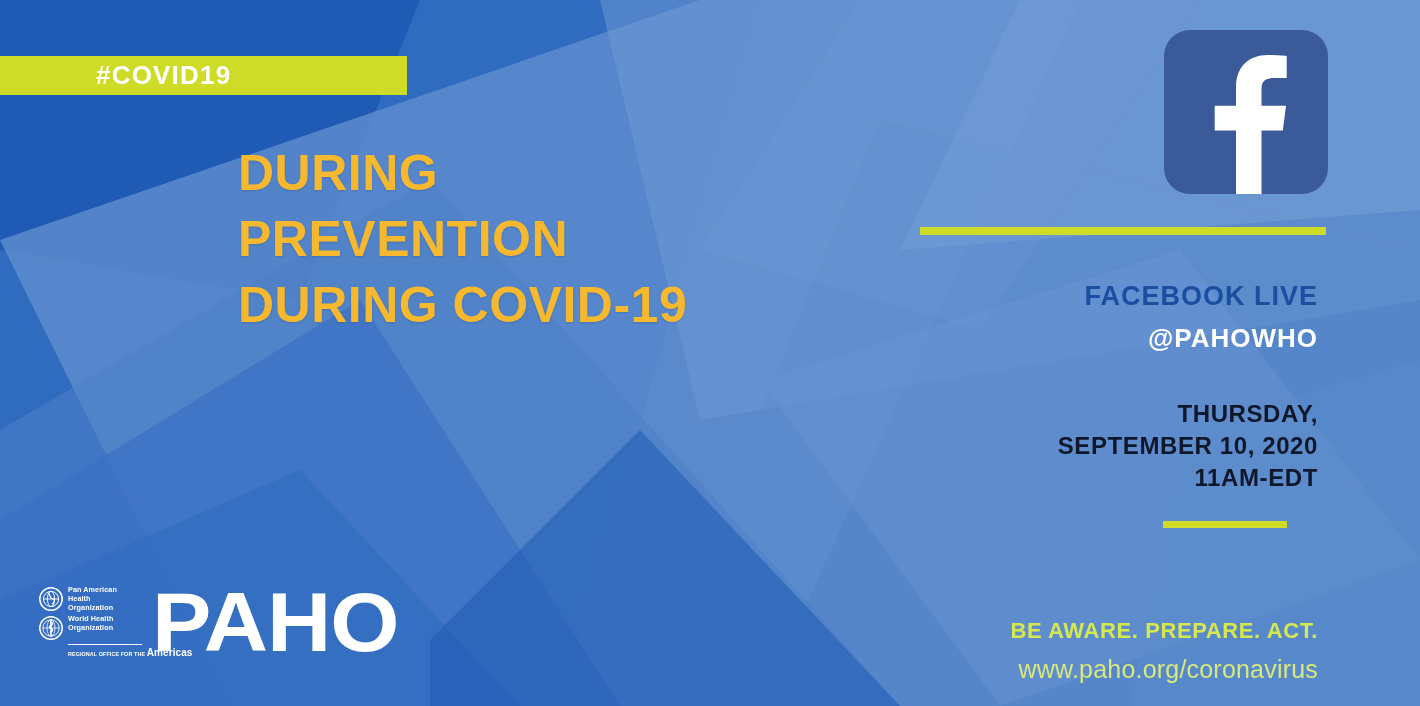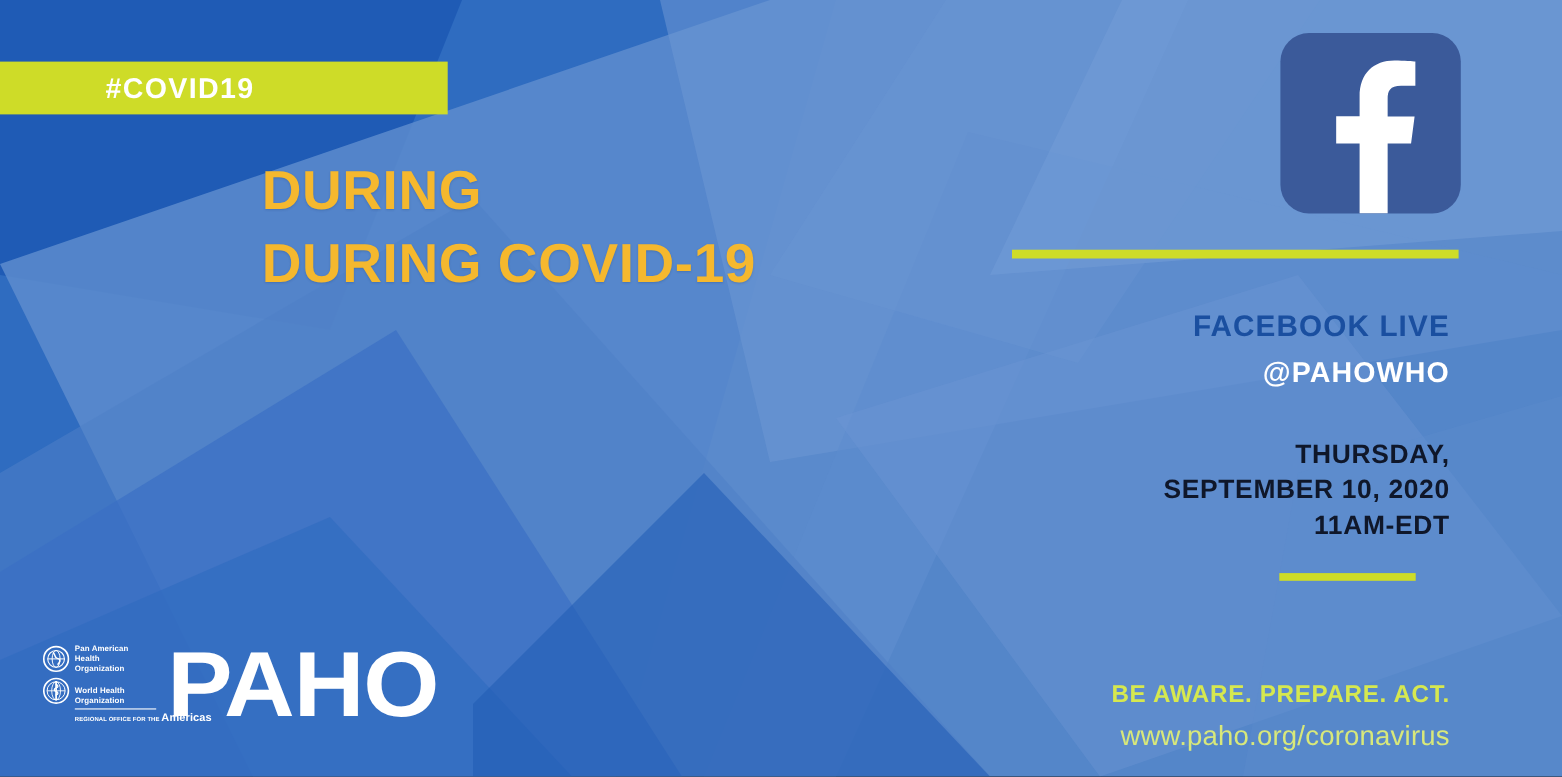--- a/index.html
+++ b/index.html
@@ -26,21 +26,21 @@
     height: 100%;
     pointer-events: none;
   }
 
   
   #covid-bar {
     position: absolute;
     left: 0;
     top: 56px;
     width: 407px;
-    height: 48px;
+    height: 39px;
     background: #cedc28;
     display: flex;
     align-items: center;
   }
   #covid-bar .label {
     color: #ffffff;
     font-size: 26px;
     font-weight: bold;
     letter-spacing: 1.2px;
     margin-left: 96px;
@@ -160,21 +160,21 @@
     top: 586px;
     display: flex;
     align-items: center;
   }
   #paho-emblems {
     width: 104px;
     color: #ffffff;
   }
   .emblem-row {
     display: flex;
-    align-items: flex-end;
+    align-items: flex-start;
     margin-bottom: 3px;
   }
   .emblem-mark {
     width: 26px;
     height: 26px;
     flex: 0 0 26px;
     margin-right: 4px;
   }
   .emblem-mark svg { display: block; width: 100%; height: 100%; }
   .emblem-text {
@@ -231,20 +231,21 @@
     <polygon points="860,0 1200,0 980,330 700,250" fill="#6d97d4" opacity="0.3"></polygon>
   </svg>
 
   <div id="covid-bar">
     <span class="label">#COVID19</span>
   </div>
 
   <div id="headline-block">
     <div id="headline">
       <span class="line">DURING</span>
+      <span class="line">PREVENTION</span>
       <span class="line">DURING COVID-19</span>
     </div>
   </div>
 
   <div id="fb-logo">
     <svg viewBox="0 0 164 164">
       <path fill="#ffffff" d="M97.5 164V100.5h21.3l3.2-24.7H97.5V60.0c0-7.1 2.0-12.0 12.2-12.0h13.0V25.9
                c-2.3-0.3-10.0-1.0-19.0-1.0c-18.8 0-31.7 11.5-31.7 32.6v18.2H50.7v24.7h21.3V164H97.5z"></path>
     </svg>
   </div>

